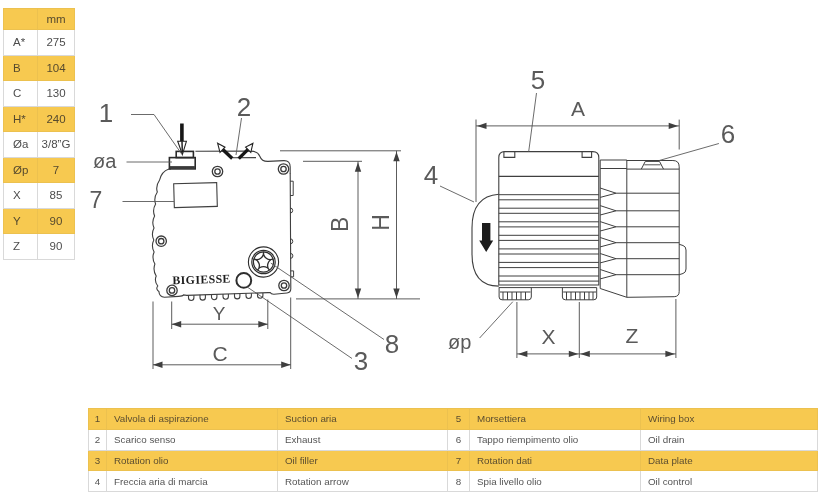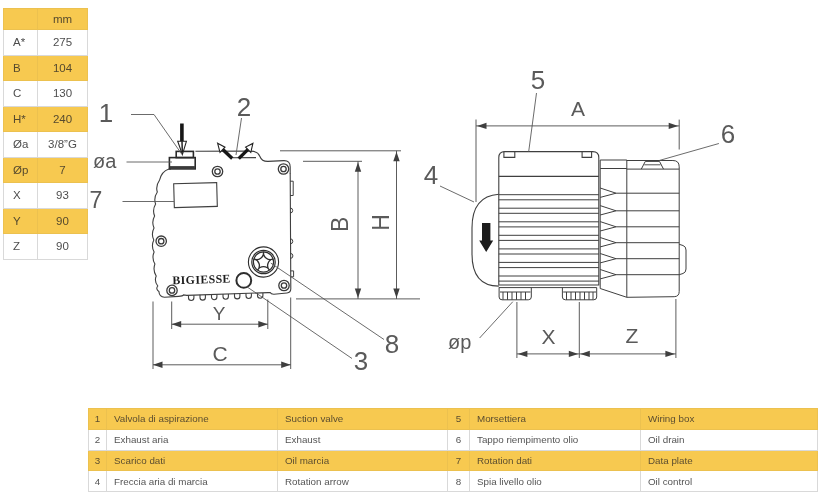--- a/index.html
+++ b/index.html
@@ -1,18 +1,18 @@
 <!DOCTYPE html>
 <html><head><meta charset="utf-8">
 <style>
   html,body{margin:0;padding:0;background:#ffffff;width:821px;height:500px;overflow:hidden;}
   body{font-family:"Liberation Sans",sans-serif;position:relative;}
   table{border-collapse:collapse;position:absolute;}
   td{box-sizing:border-box;}
-  #dims{left:3px;top:8px;width:85px;font-size:11.5px;color:#4d4d4d;table-layout:fixed;}
+  #dims{left:3px;top:8px;width:72px;font-size:11.5px;color:#4d4d4d;table-layout:fixed;}
   #dims td{border:1px solid #d9d9d9;padding:0;}
   #dims .lab{width:34px;padding-left:9px;}
   #dims .val{text-align:center;}
   #dims tr.y td{background:#f7c950;color:#564a2e;border-color:#ecc14f;}
   #legend{left:88px;top:408px;width:729px;font-size:9.8px;color:#555555;table-layout:fixed;}
   #legend td{border:1px solid #d9d9d9;padding:0 0 0 7px;height:20.8px;overflow:hidden;white-space:nowrap;}
   #legend td.num{text-align:center;padding:0;}
   #legend tr.y td{background:#f7c950;color:#5c4e30;border-color:#ecc14f;}
   #legend col.c1{width:18px} #legend col.c2{width:171px} #legend col.c3{width:170px}
   #legend col.c4{width:22px} #legend col.c5{width:171px} #legend col.c6{width:177px}
@@ -44,21 +44,21 @@
   <tr style="height:25.5px">
         <td class="lab">Øa</td>
         <td class="val">3/8”G</td>
       </tr>
   <tr class="y" style="height:25.5px">
         <td class="lab">Øp</td>
         <td class="val">7</td>
       </tr>
   <tr style="height:25.5px">
         <td class="lab">X</td>
-        <td class="val">93</td>
+        <td class="val">85</td>
       </tr>
   <tr class="y" style="height:25.5px">
         <td class="lab">Y</td>
         <td class="val">90</td>
       </tr>
   <tr style="height:25.5px">
         <td class="lab">Z</td>
         <td class="val">90</td>
       </tr>
 </tbody>
@@ -321,37 +321,37 @@
       <col class="c2">
       <col class="c3">
       <col class="c4">
       <col class="c5">
       <col class="c6">
     </colgroup>
   <tbody>
       <tr class="y">
         <td class="num">1</td>
         <td>Valvola di aspirazione</td>
-        <td>Suction valve</td>
+        <td>Suction aria</td>
         <td class="num">5</td>
         <td>Morsettiera</td>
         <td>Wiring box</td>
       </tr>
   <tr>
         <td class="num">2</td>
-        <td>Exhaust aria</td>
+        <td>Scarico senso</td>
         <td>Exhaust</td>
         <td class="num">6</td>
         <td>Tappo riempimento olio</td>
         <td>Oil drain</td>
       </tr>
   <tr class="y">
         <td class="num">3</td>
-        <td>Scarico dati</td>
-        <td>Oil marcia</td>
+        <td>Rotation olio</td>
+        <td>Oil filler</td>
         <td class="num">7</td>
         <td>Rotation dati</td>
         <td>Data plate</td>
       </tr>
   <tr>
         <td class="num">4</td>
         <td>Freccia aria di marcia</td>
         <td>Rotation arrow</td>
         <td class="num">8</td>
         <td>Spia livello olio</td>

